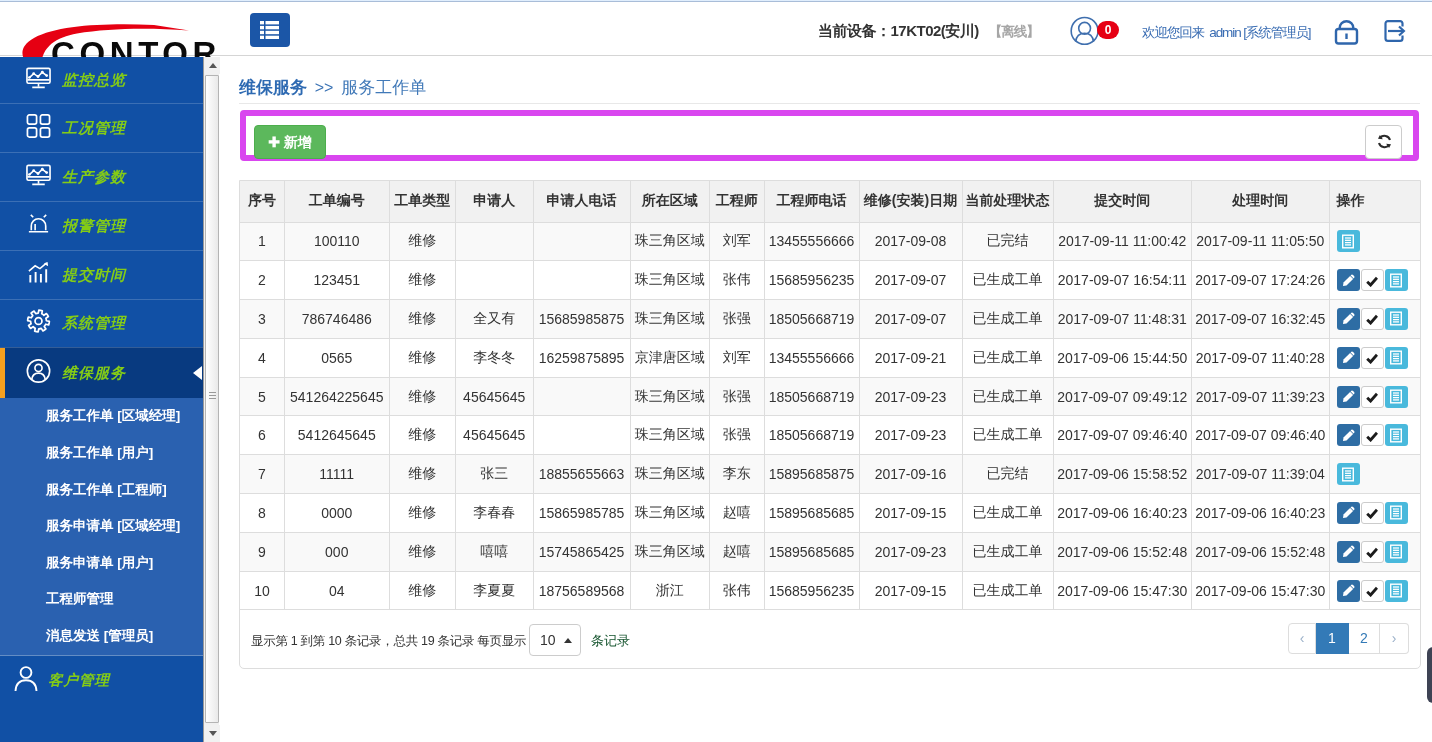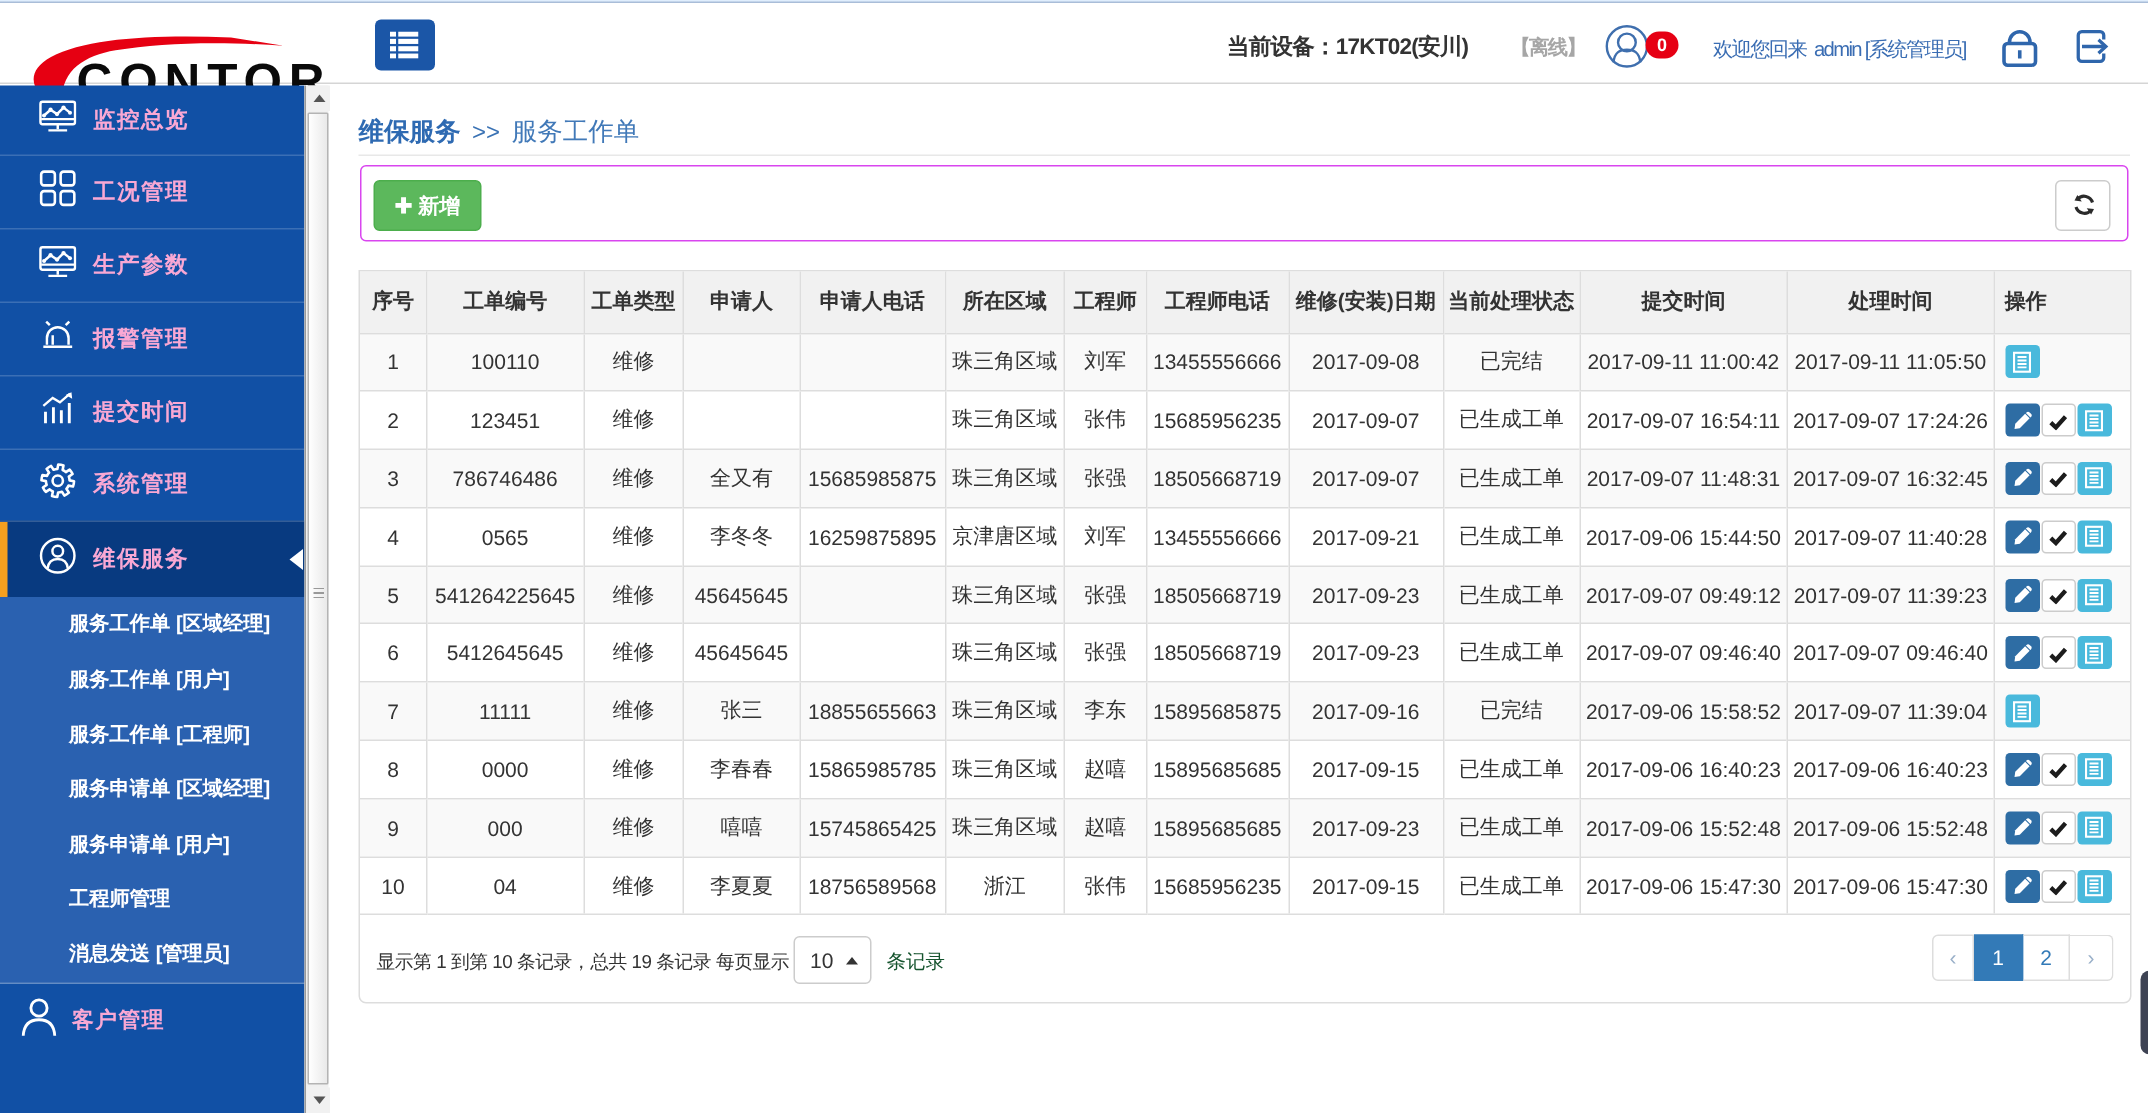--- a/index.html
+++ b/index.html
@@ -8,31 +8,31 @@
   font-family:"Liberation Sans", sans-serif; }
 
 #topline { position:absolute; left:0; top:0; width:1432px; height:2px;
   background:linear-gradient(to bottom,#e0eefd 0%,#e0eefd 45%,#a9bdd8 55%,#a9bdd8 100%); }
 #header { position:absolute; left:0; top:2px; width:1432px; height:54px; background:#fff;
   border-bottom:1px solid #d5d5d5; }
 #logo { position:absolute; left:14px; top:20px; width:215px; height:48px;text-align:right; }
 #hamb { position:absolute; left:250px; top:11px; width:40px; height:34px;
   background:#1b56a7; border-radius:4px; }
 #devtxt { position:absolute; left:818px; top:20px; font-size:15px; font-weight:bold; color:#333; letter-spacing:-0.5px; }
-#devtxt .off { color:#a6a6a6; font-weight:bold; margin-left:28px; letter-spacing:-1px; font-size:13.5px; }
+#devtxt .off { color:#a6a6a6; font-weight:bold; margin-left:10px; letter-spacing:-1px; font-size:13.5px; }
 #usr { position:absolute; left:1069px; top:11px; width:56px; height:38px; }
 #badge { position:absolute; left:1097px; top:19px; width:22px; height:18px; background:#e60014;
   border-radius:9px; color:#fff; font-size:12px; font-weight:bold; text-align:center; line-height:18px; }
 #welcome { position:absolute; left:1142px; top:22px; font-size:13.5px; color:#3a6db3; letter-spacing:-1.1px; }
 #lock { position:absolute; left:1333px; top:14px; }
 #exit { position:absolute; left:1381px; top:16px; }
 
 #sidebar { position:absolute; left:0; top:57px; width:203px; height:685px; background:#1150a5; }
 .mitem:first-child { height:46.4px; }
-.mitem { position:relative; width:203px; height:48.8px; color:#f9a8d4; }
+.mitem { position:relative; width:203px; height:48.8px; color:#84cc16;font-style:italic; }
 .mitem + .mitem { border-top:1px solid rgba(255,255,255,0.18); }
 .mitem .ic { position:absolute; left:26px; top:50%; transform:translateY(-50%); }
 .mitem .tx { position:absolute; left:62px; top:50%; transform:translateY(-50%);
   font-size:15px; font-weight:bold; letter-spacing:1px; }
 .mitem.active { background:#083a80; border-top:1px solid rgba(255,255,255,0.18); height:51.1px; }
 .mitem.active::before { content:""; position:absolute; left:0; top:0; width:5px; height:100%; background:#f5a01f; }
 .mitem.active::after { content:""; position:absolute; right:1.5px; top:50%; margin-top:-7px;
   border-top:7px solid transparent; border-bottom:7px solid transparent; border-right:9px solid #fff; }
 #submenu { width:203px; background:#2a61b0; }
 .sitem { width:203px; height:36.6px; color:#fff; font-size:13.5px; font-weight:bold;
@@ -49,21 +49,21 @@
 #sb .grip { position:absolute; left:3px; top:316px; width:7px; height:8px;
   background:repeating-linear-gradient(to bottom,#999 0,#999 1px,transparent 1px,transparent 3px); }
 .arr { width:0; height:0; position:absolute; left:4px; }
 
 #main { position:absolute; left:220px; top:63px; width:1212px; height:685px; background:#fff; }
 #crumb { position:absolute; left:19px; top:13px; font-size:17px; color:#4179b8; }
 #crumb b { color:#2e6ab2; font-weight:bold; }
 #crumb .gg { font-size:16px; margin:0 3px; color:#3a72b4; }
 #hr1 { position:absolute; left:19px; top:40px; width:1181px; height:1px; background:#e8e8e8; }
 #toolbar { position:absolute; left:20px; top:46.5px; width:1179px; height:51.5px;
-  border:1px solid #d946ef; border-radius:4px; background:#fff; }
+  border:6px solid #d946ef; border-radius:4px; background:#fff; }
 #btnadd { position:absolute; left:8px; top:9px; width:72px; height:34px; background:#5cb85c;
   border:1px solid #4cae4c; border-radius:4px; color:#fff; font-size:14px; font-weight:bold;
   text-align:center; line-height:32px; }
 #btnref { position:absolute; right:11px; top:9px; width:37px; height:34px; background:#fff;
   border:1px solid #ccc; border-radius:4px; }
 
 #tbox { position:absolute; left:19px; top:117px; width:1182px; height:489px;
   border:1px solid #ddd; background:#fff; border-radius:0 0 5px 5px; }
 table { border-collapse:collapse; width:1180px; table-layout:fixed; }
 th,td { border-left:1px solid #ddd; font-size:14px; color:#333; text-align:center;

